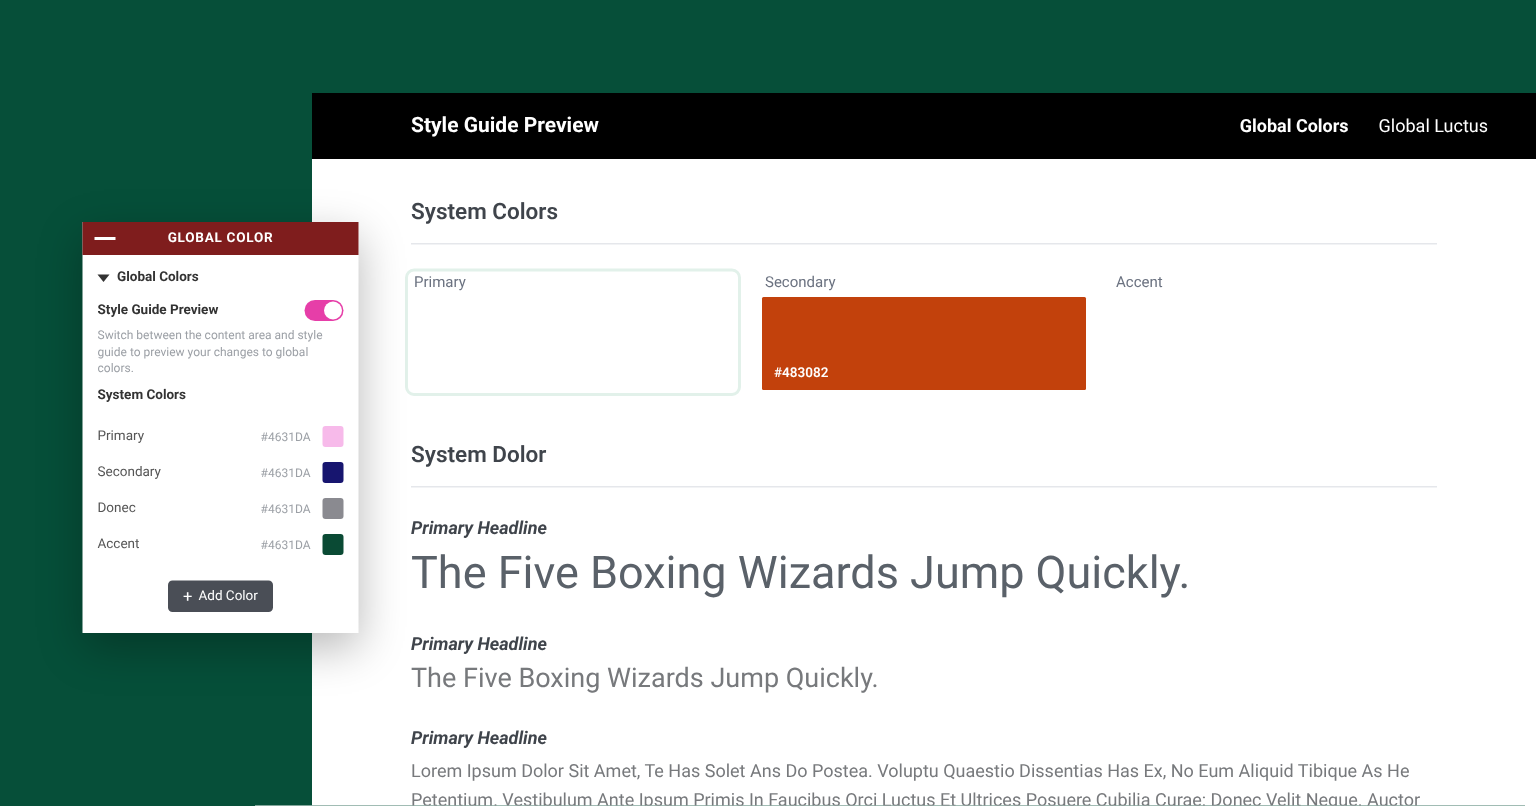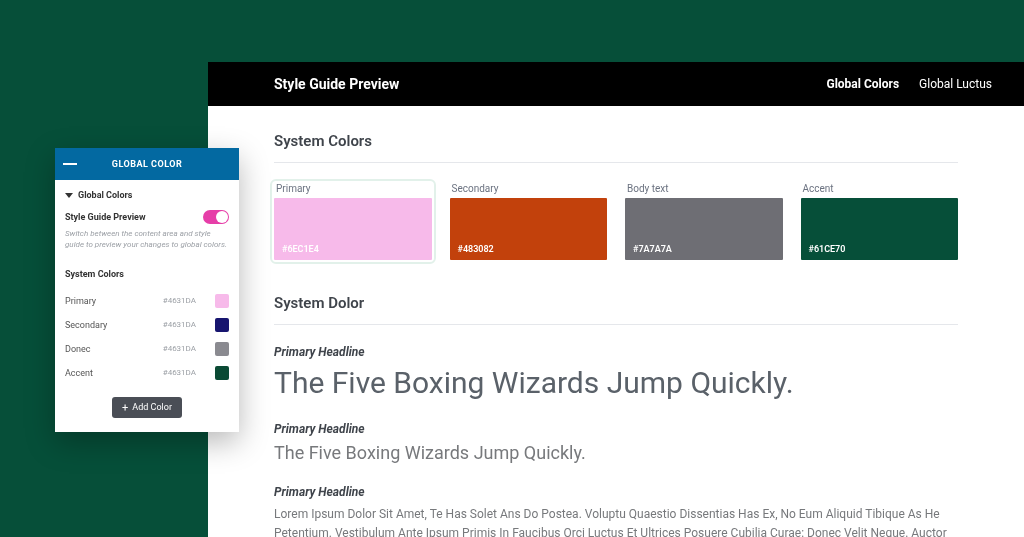--- a/index.html
+++ b/index.html
@@ -25,41 +25,41 @@
   .swatch-hex { position: absolute; left: 8px; bottom: 6px; font-size: 9px; color: #fff; font-weight: 600; }
 
   .font-block { margin-bottom: 22px; }
   .font-label { font-size: 12px; font-weight: 700; color: #3f444b; margin-bottom: 6px; font-style: italic; }
   .font-sample-lg { font-size: 30px; color: #5a6169; font-weight: 400; }
   .font-sample-md { font-size: 18px; color: #77797c; font-weight: 400; }
   .font-sample-body { font-size: 12px; color: #77797c; line-height: 1.6; }
 
   
   .panel { position: absolute; left: 55px; top: 148px; width: 184px; background: #fff; box-shadow: 0 10px 28px rgba(0,0,0,0.28); }
-  .panel-header { background: #0369a1; height: 32px; display: flex; align-items: center; justify-content: space-between; padding: 0 8px; }
+  .panel-header { background: #7f1d1d; height: 22px; display: flex; align-items: center; justify-content: space-between; padding: 0 8px; }
   .panel-header-title { color: #fff; font-size: 9px; font-weight: 700; letter-spacing: 0.5px; }
   .icon-btn { width: 14px; height: 14px; display: flex; align-items: center; justify-content: center; cursor: pointer; }
   .menu-icon div { width: 12px; height: 1.5px; background: #fff; margin: 1.2px 0; }
   .grid-icon { display: grid; grid-template-columns: repeat(3,3px); grid-template-rows: repeat(3,3px); gap: 1px; }
   .grid-icon span { background: #fff; }
 
   .panel-section { padding: 10px 10px 0 10px; }
   .dropdown-row { display: flex; align-items: center; gap: 5px; font-size: 9px; font-weight: 700; color: #333; margin-bottom: 10px; cursor: pointer; }
   .caret-down { width: 0; height: 0; border-left: 4px solid transparent; border-right: 4px solid transparent; border-top: 5px solid #333; }
 
   .toggle-row { display: flex; align-items: center; justify-content: space-between; font-size: 9px; font-weight: 700; color: #333; margin-bottom: 5px; }
   .toggle { width: 26px; height: 14px; background: #e63ea8; border-radius: 7px; position: relative; cursor: pointer; }
   .toggle::after { content: ""; position: absolute; right: 1px; top: 1px; width: 12px; height: 12px; background: #fff; border-radius: 50%; }
-  .hint { font-size: 8px; color: #9ca0a6; font-style: italic; line-height: 1.35; margin-bottom: 18px; }
+  .hint { font-size: 8px; color: #9ca0a6; line-height: 1.35; margin-bottom: 8px; }
 
   .panel-subtitle { font-size: 9px; font-weight: 700; color: #333; margin-bottom: 10px; }
   .color-list { display: flex; flex-direction: column; gap: 0; }
   .color-row { display: flex; align-items: center; justify-content: space-between; padding: 5px 0; cursor: pointer; }
   .color-row-name { font-size: 9px; color: #555; }
-  .color-row-right { display: flex; align-items: center; gap: 19px; }
+  .color-row-right { display: flex; align-items: center; gap: 8px; }
   .color-row-hex { font-size: 8px; color: #9ca0a6; }
   .chip { width: 14px; height: 14px; border-radius: 2px; }
 
   .add-btn-wrap { padding: 12px 0 14px 0; display: flex; justify-content: center; }
   .add-btn { background: #4a4e56; color: #fff; font-size: 9px; padding: 5px 10px; border-radius: 3px; display: flex; align-items: center; gap: 4px; cursor: pointer; }
   .plus { font-size: 11px; line-height: 1; }
 </style>
 </head>
 <body>
 
@@ -70,41 +70,29 @@
       <div class="nav-item active">Global Colors</div>
       <div class="nav-item">Global Luctus</div>
     </div>
   </div>
   <div class="main-body">
     <div class="section-title">System Colors</div>
     <hr class="hr">
     <div class="swatches">
       <div class="swatch-wrap selected">
         <div class="swatch-label">Primary</div>
-        <div class="swatch" style="background:#f7baea">
-          <div class="swatch-hex">#6EC1E4</div>
-        </div>
       </div>
       <div class="swatch-wrap">
         <div class="swatch-label">Secondary</div>
         <div class="swatch" style="background:#c2410c">
           <div class="swatch-hex">#483082</div>
         </div>
       </div>
       <div class="swatch-wrap">
-        <div class="swatch-label">Body text</div>
-        <div class="swatch" style="background:#6e6e74">
-          <div class="swatch-hex">#7A7A7A</div>
-        </div>
-      </div>
-      <div class="swatch-wrap">
         <div class="swatch-label">Accent</div>
-        <div class="swatch" style="background:#064f39">
-          <div class="swatch-hex">#61CE70</div>
-        </div>
       </div>
     </div>
 
     <div class="section-title">System Dolor</div>
     <hr class="hr">
 
     <div class="font-block">
       <div class="font-label">Primary Headline</div>
       <div class="font-sample-lg">The Five Boxing Wizards Jump Quickly.</div>
     </div>

